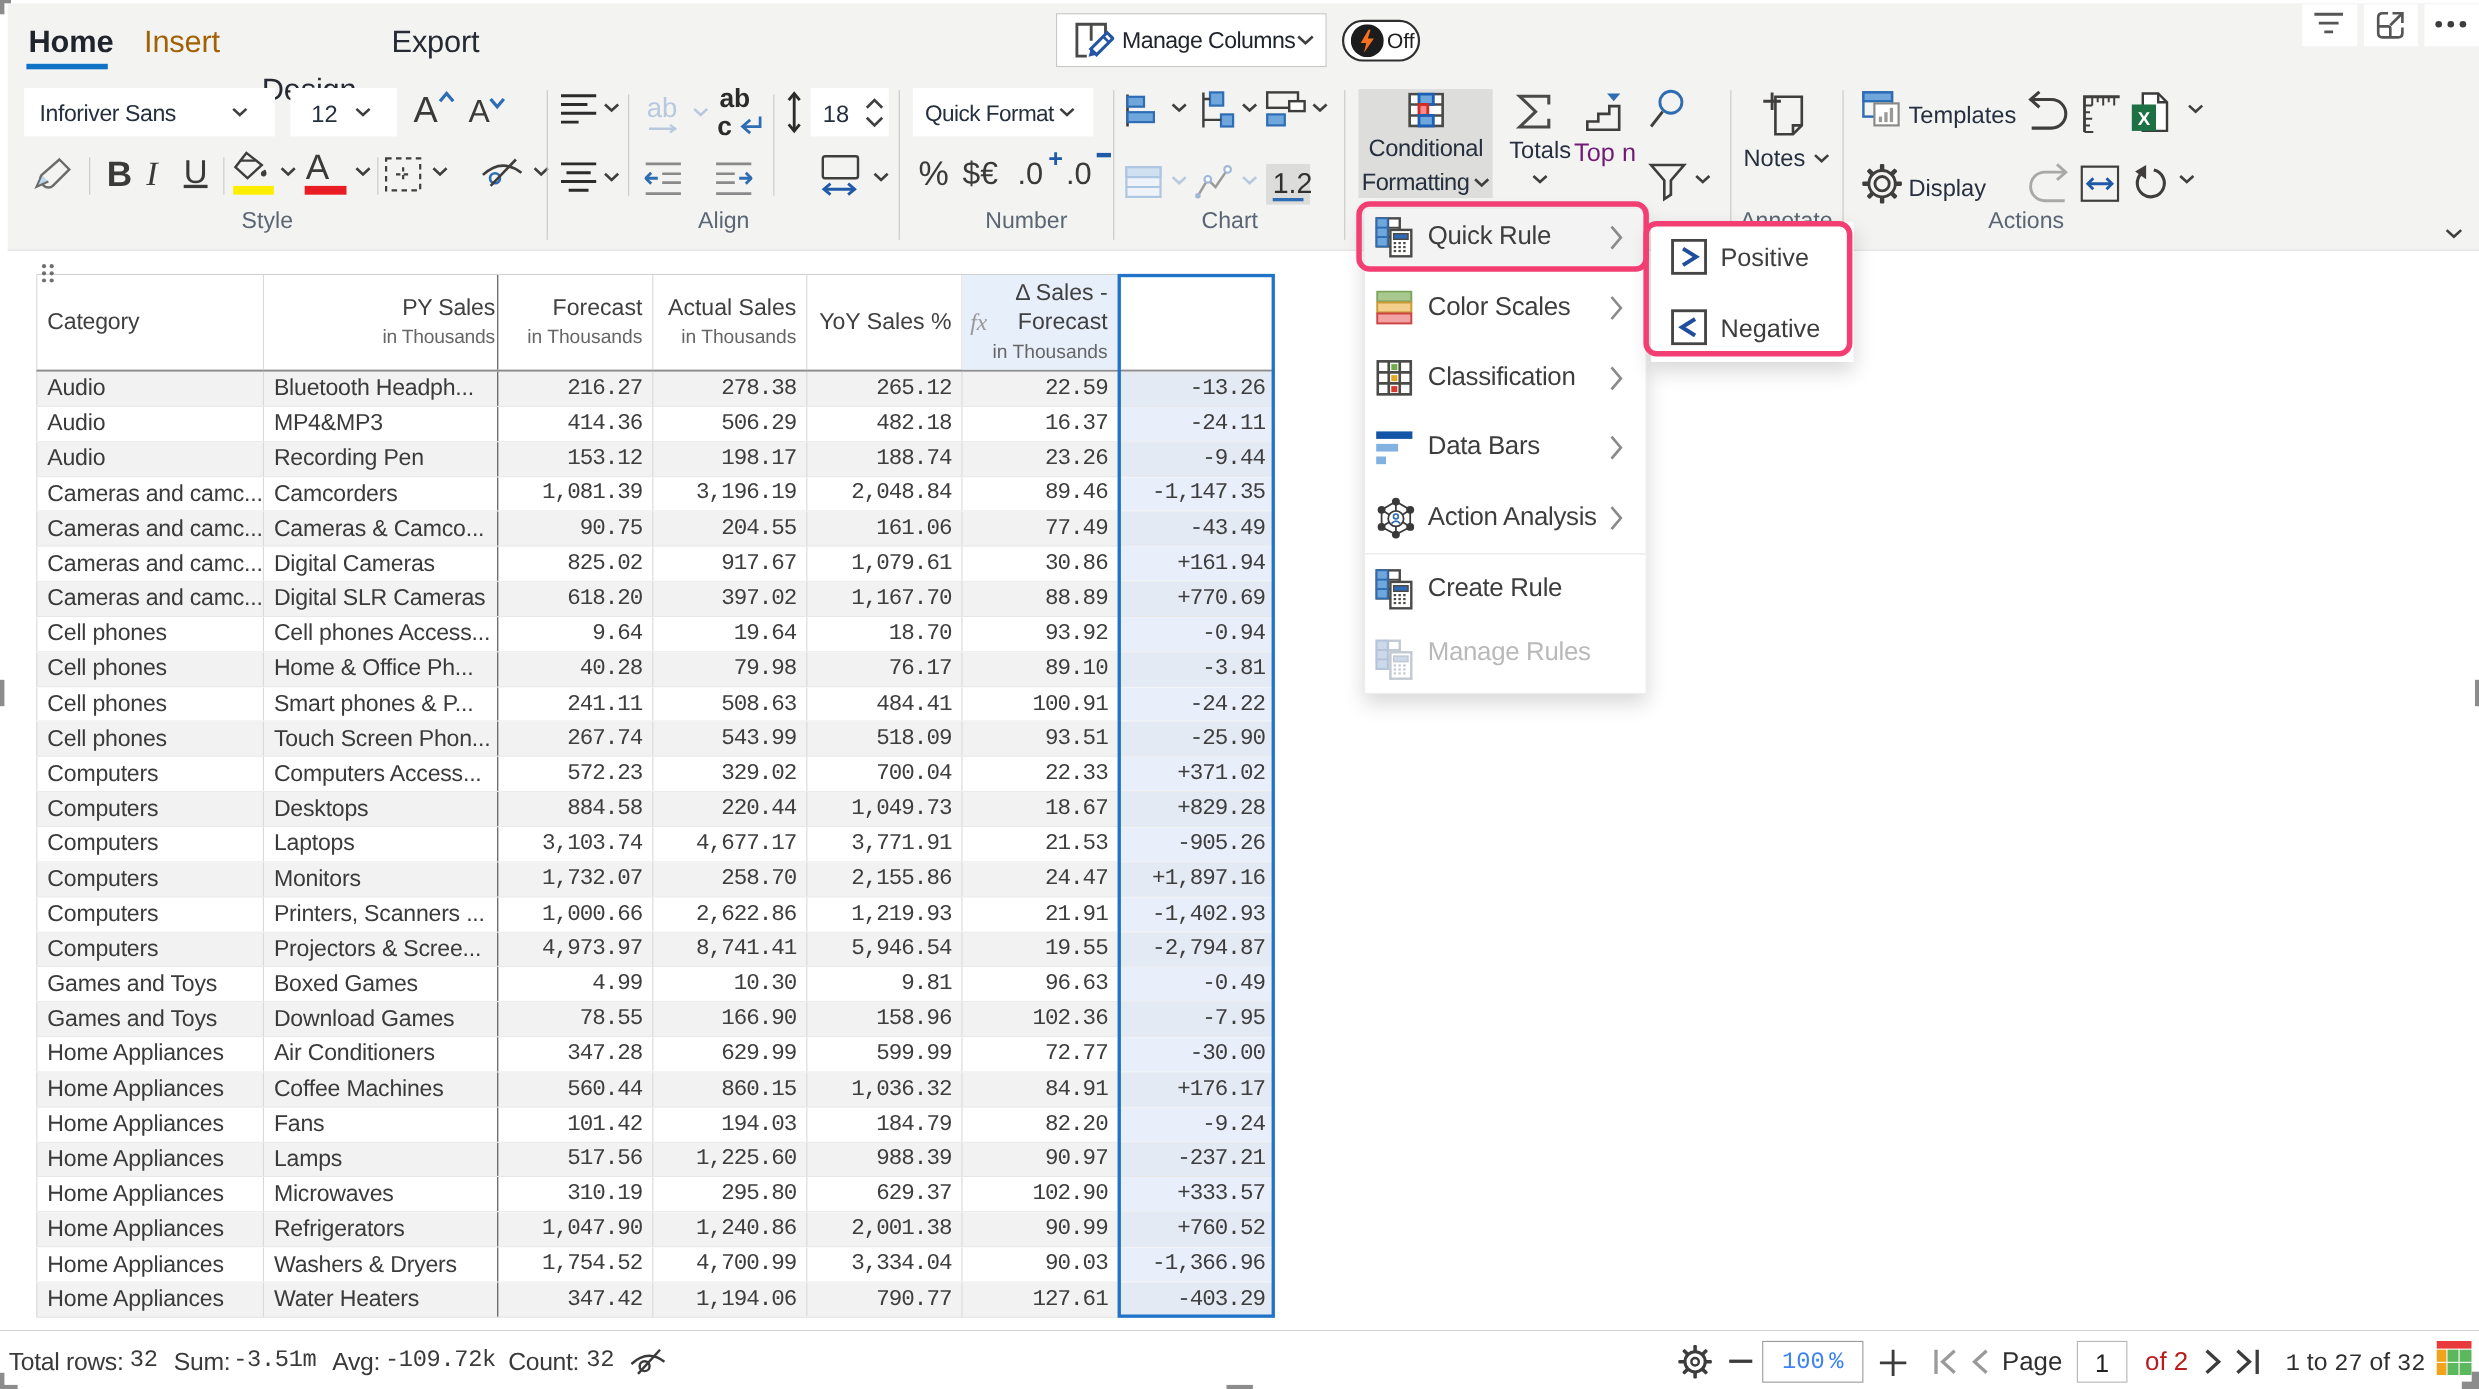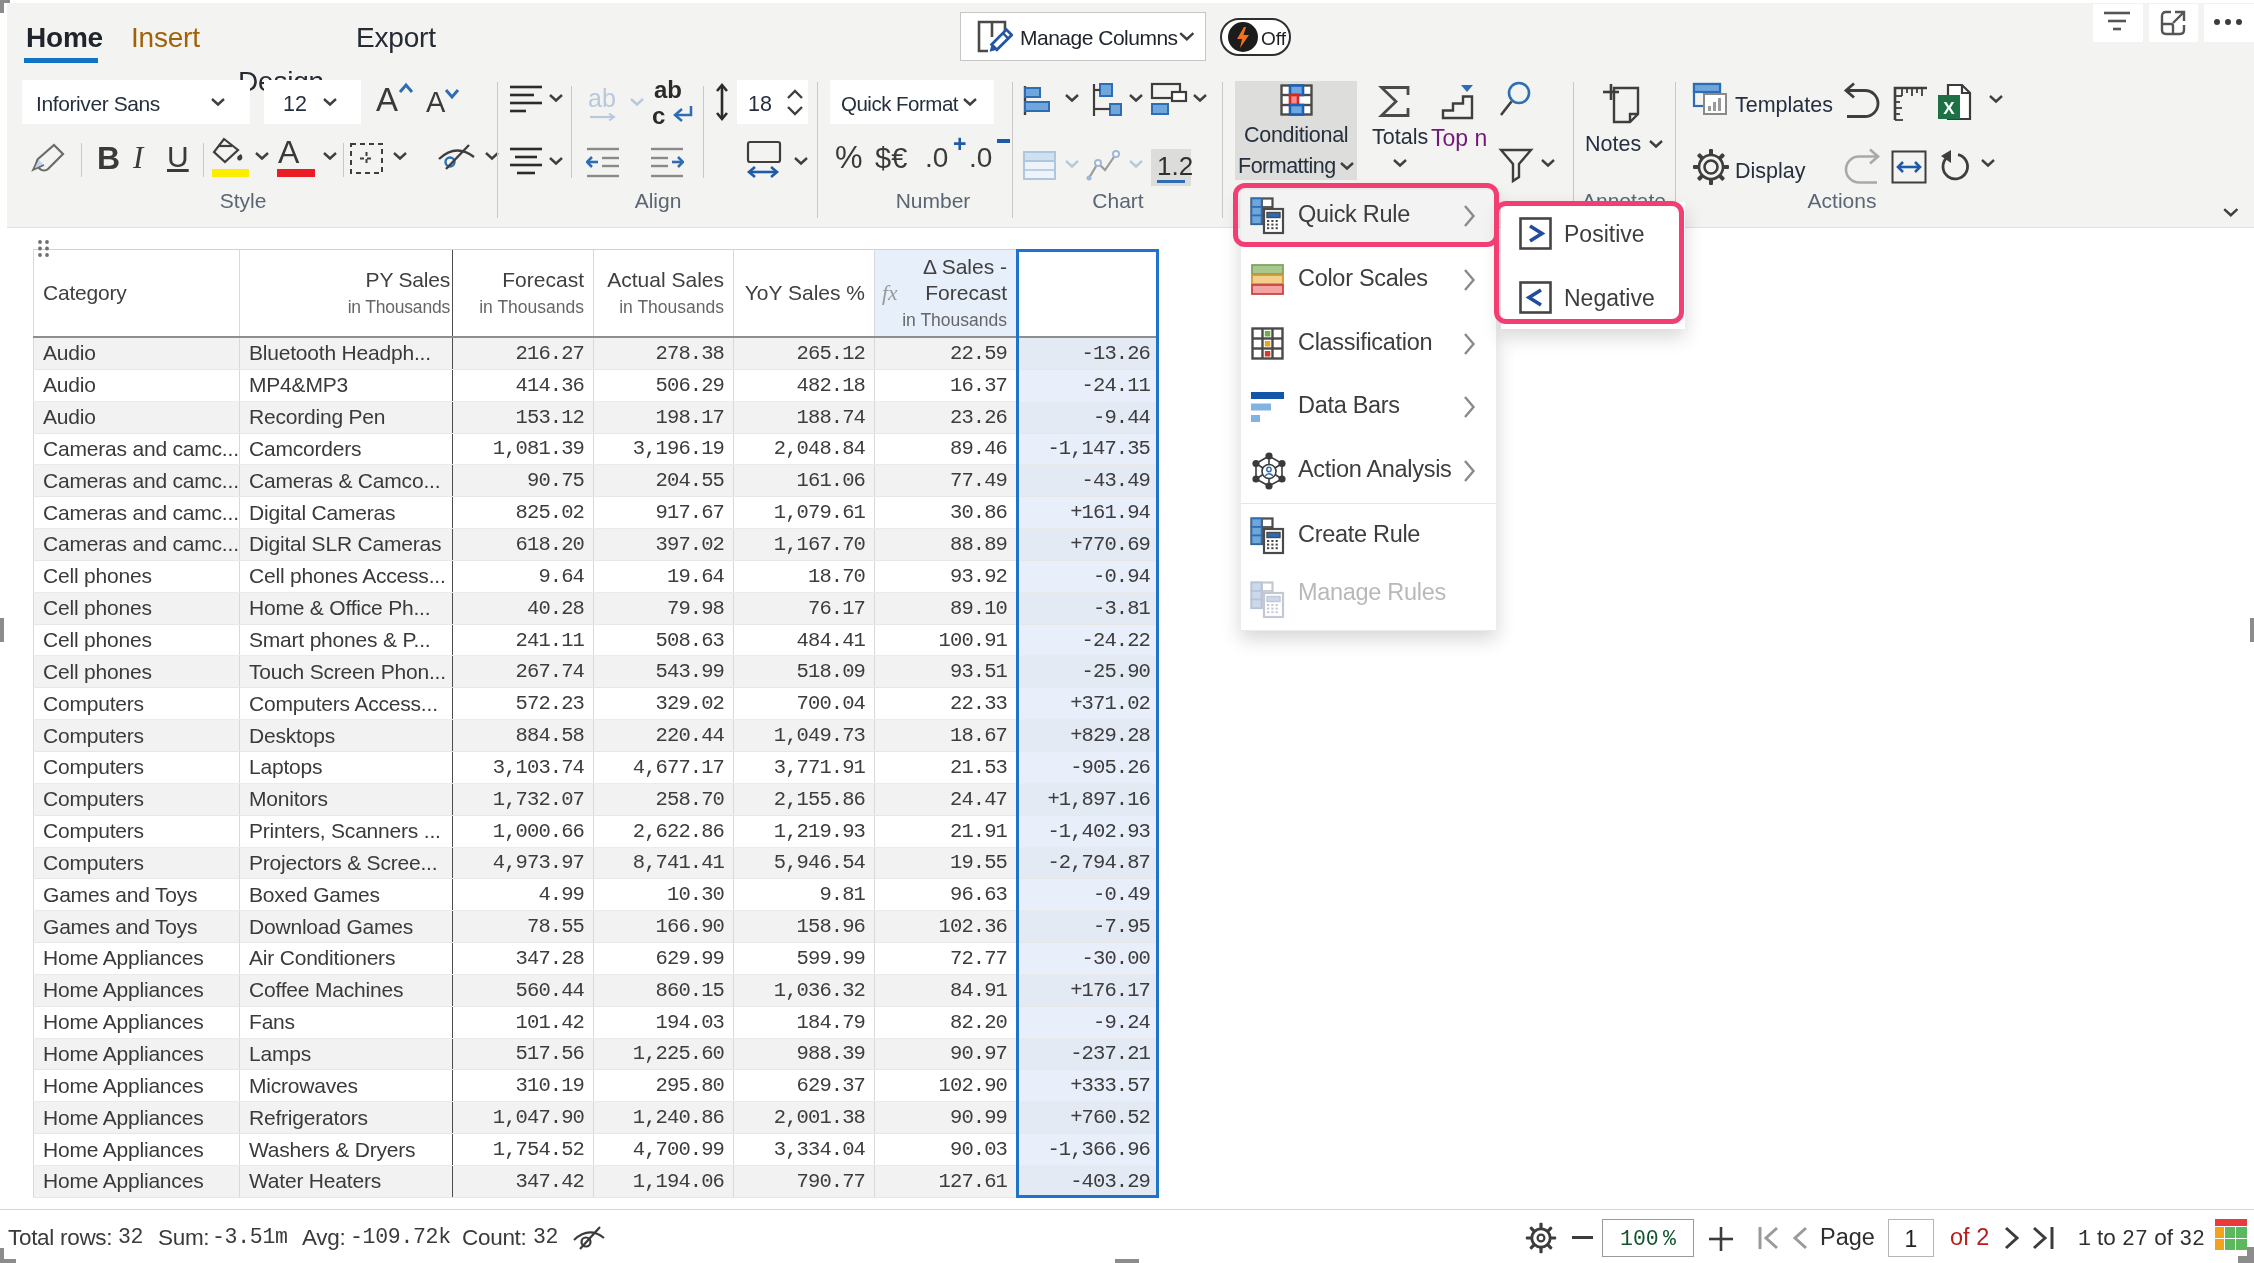--- a/index.html
+++ b/index.html
@@ -830,21 +830,21 @@
         <rect x="15.4" y="1.8" width="3.2" height="6" rx="1" transform="rotate(45 17 17)" fill="#3c3c3c"></rect>
         <rect x="15.4" y="1.8" width="3.2" height="6" rx="1" transform="rotate(90 17 17)" fill="#3c3c3c"></rect>
         <rect x="15.4" y="1.8" width="3.2" height="6" rx="1" transform="rotate(135 17 17)" fill="#3c3c3c"></rect>
         <rect x="15.4" y="1.8" width="3.2" height="6" rx="1" transform="rotate(180 17 17)" fill="#3c3c3c"></rect>
         <rect x="15.4" y="1.8" width="3.2" height="6" rx="1" transform="rotate(225 17 17)" fill="#3c3c3c"></rect>
         <rect x="15.4" y="1.8" width="3.2" height="6" rx="1" transform="rotate(270 17 17)" fill="#3c3c3c"></rect>
         <rect x="15.4" y="1.8" width="3.2" height="6" rx="1" transform="rotate(315 17 17)" fill="#3c3c3c"></rect>
       </svg>
 <div class="abs" style="left:1572px;top:1235.5px;width:21px;height:3px;background:#3c3c3c"></div>
 <div class="abs" style="left:1602px;top:1219px;width:92px;height:38px;border:1.5px solid #9a9a9a;background:#fff"></div>
-<div class="abs mono" style="left:1602px;top:1227px;width:92px;text-align:center;font-size:21.5px;color:#14532d">100 %</div>
+<div class="abs mono" style="left:1602px;top:1227px;width:92px;text-align:center;font-size:21.5px;color:#3b82f6">100 %</div>
 <svg class="abs" style="left:1708px;top:1226px" width="26" height="26" viewBox="0 0 26 26">
         <line x1="13" y1="1" x2="13" y2="25" stroke="#3c3c3c" stroke-width="2.6"></line>
         <line x1="1" y1="13" x2="25" y2="13" stroke="#3c3c3c" stroke-width="2.6"></line>
       </svg>
 <svg class="abs" style="left:1757px;top:1226px" width="26" height="24" viewBox="0 0 26 24">
         <line x1="3" y1="1" x2="3" y2="23" stroke="#9a9a9a" stroke-width="3"></line>
         <polyline points="20,2 9,12 20,22" fill="none" stroke="#9a9a9a" stroke-width="3"></polyline>
       </svg>
 <svg class="abs" style="left:1790px;top:1226px" width="20" height="24" viewBox="0 0 20 24">
         <polyline points="16,2 5,12 16,22" fill="none" stroke="#9a9a9a" stroke-width="3"></polyline>

